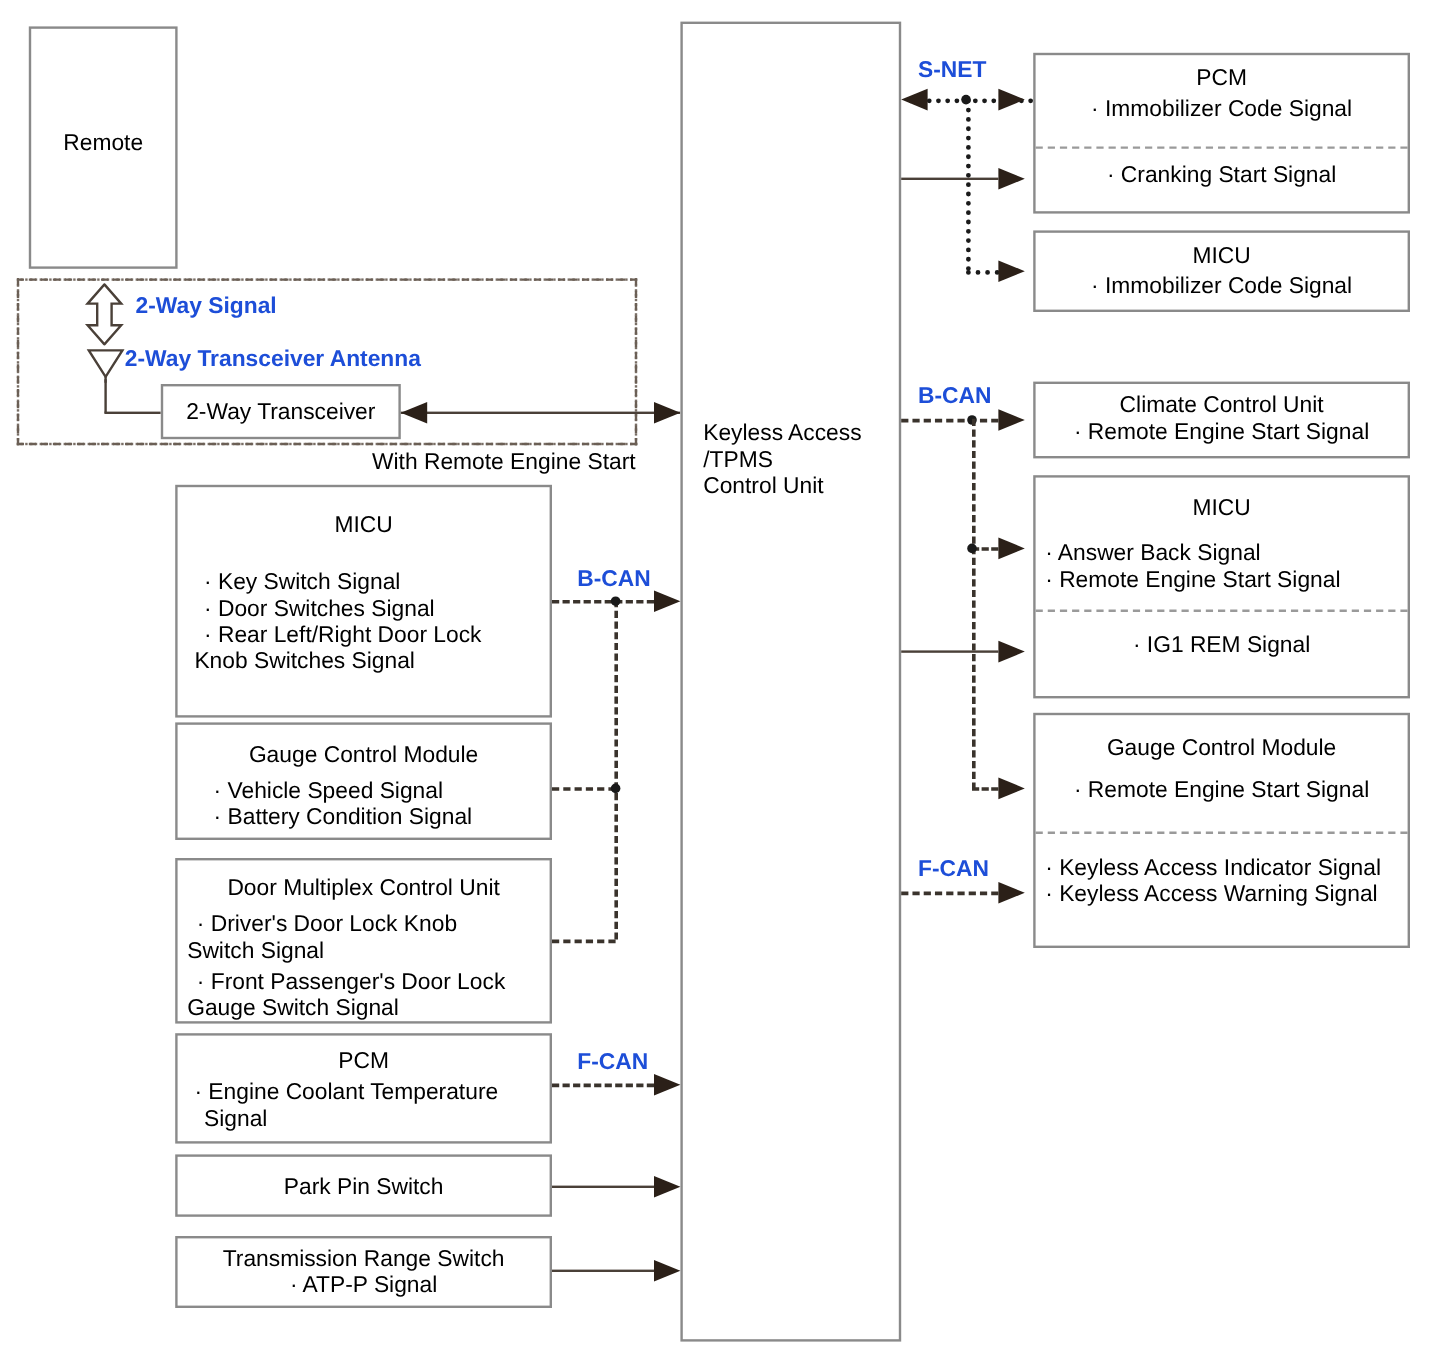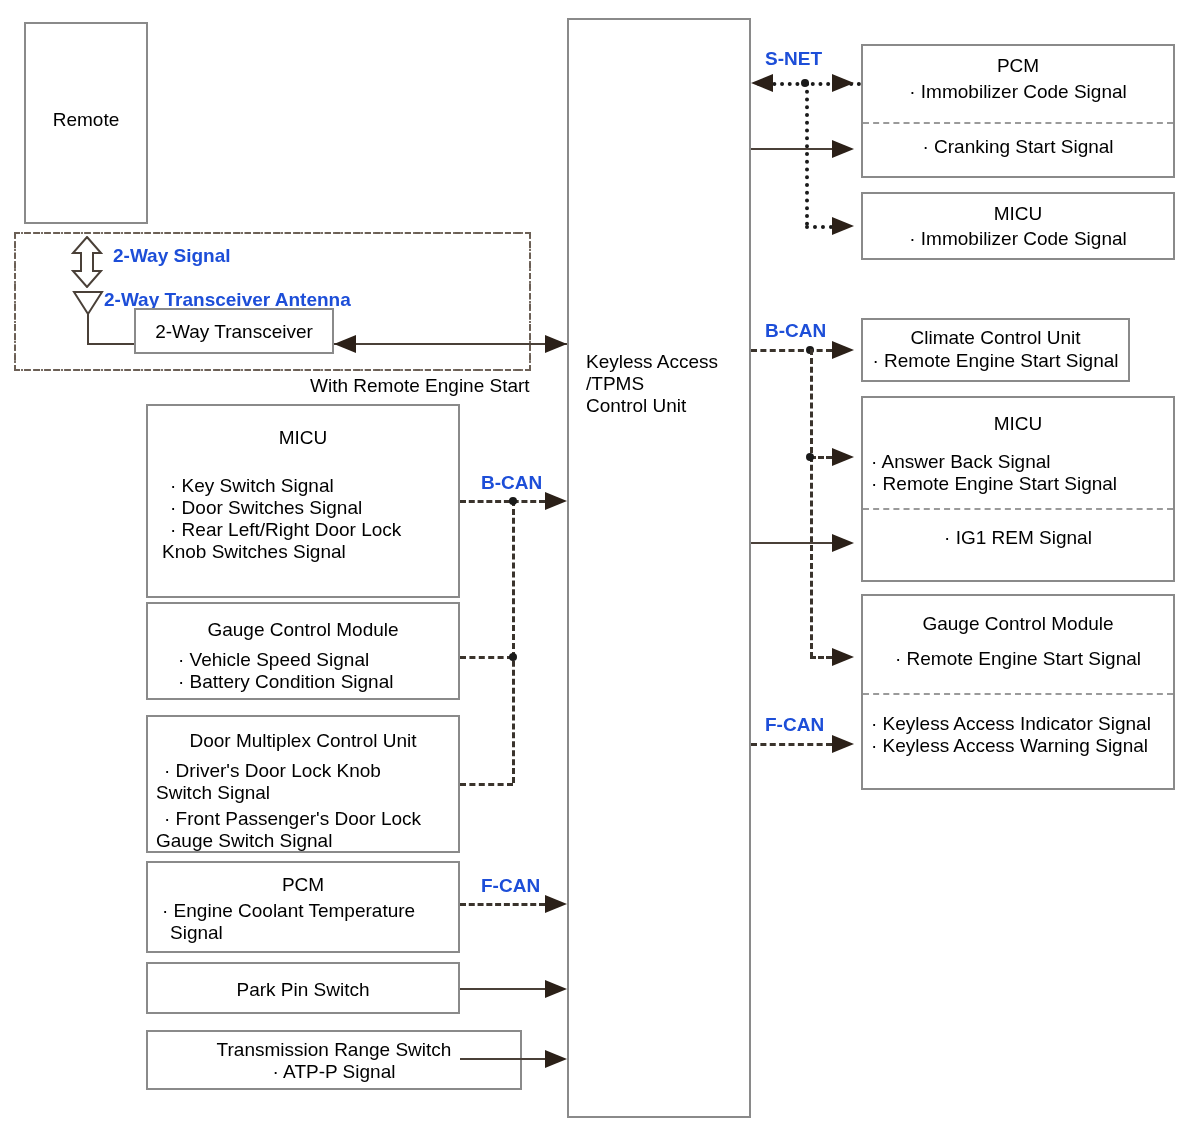--- a/index.html
+++ b/index.html
@@ -139,21 +139,21 @@
     <svg width="32" height="30" viewBox="0 0 32 30">
       <polygon points="2,2 30,2 16,24" fill="#ffffff" stroke="#4a4038" stroke-width="2" stroke-linejoin="miter"></polygon>
       <line x1="16" y1="24" x2="16" y2="29" stroke="#4a4038" stroke-width="2"></line>
     </svg>
   </div>
   <div class="netlabel" style="left:104px; top:289px;">2-Way Transceiver Antenna</div>
 
   <div class="vline" style="left:87px; top:316px; height:28px;"></div>
   <div class="hline" style="left:87px; top:343px; width:47px;"></div>
 
-  <div class="box" style="left:134px; top:308px; width:200px; height:46px;">
+  <div class="box" style="left:134px; top:320px; width:200px; height:46px;">
     <div class="lbl-title" style="top:10px;">2-Way Transceiver</div>
   </div>
 
   <div class="hline" style="left:334px; top:343px; width:233px;"></div>
   <div class="arrow-l" style="left:334px; top:335px;"></div>
   <div class="arrow-r" style="left:545px; top:335px;"></div>
 
   <div class="caption" style="left:310px; top:375px;">With Remote Engine Start</div>
 
   <div class="box" style="left:567px; top:18px; width:184px; height:1100px;">
@@ -187,21 +187,21 @@
   <div class="box" style="left:146px; top:861px; width:314px; height:92px;">
     <div class="lbl-title" style="top:10px;">PCM</div>
     <div class="boxlabel" style="left:14px; top:36px;">· Engine Coolant Temperature</div>
     <div class="boxlabel" style="left:22px; top:58px;">Signal</div>
   </div>
 
   <div class="box" style="left:146px; top:962px; width:314px; height:52px;">
     <div class="lbl-title" style="top:14px;">Park Pin Switch</div>
   </div>
 
-  <div class="box" style="left:146px; top:1030px; width:376px; height:60px;padding-left:42px;">
+  <div class="box" style="left:146px; top:1030px; width:314px; height:60px;padding-left:42px;">
     <div class="lbl-title" style="top:6px;">Transmission Range Switch</div>
     <div class="lbl-title" style="top:28px;">· ATP-P Signal</div>
   </div>
 
   <div class="netlabel" style="left:481px; top:472px;">B-CAN</div>
 
   <div class="hline dashed" style="left:460px; top:500px; width:85px;"></div>
   <div class="arrow-r" style="left:545px; top:492px;"></div>
 
   <div class="vline dashed" style="left:512px; top:500px; height:283px;"></div>
@@ -227,21 +227,21 @@
     <div class="lbl-title" style="top:34px;">· Immobilizer Code Signal</div>
     <div class="sep" style="left:0; top:76px; width:310px;"></div>
     <div class="lbl-title" style="top:89px;">· Cranking Start Signal</div>
   </div>
 
   <div class="box" style="left:861px; top:192px; width:314px; height:68px;">
     <div class="lbl-title" style="top:8px;">MICU</div>
     <div class="lbl-title" style="top:33px;">· Immobilizer Code Signal</div>
   </div>
 
-  <div class="box" style="left:861px; top:318px; width:269px; height:64px;">
+  <div class="box" style="left:861px; top:318px; width:314px; height:64px;">
     <div class="lbl-title" style="top:6px;">Climate Control Unit</div>
     <div class="lbl-title" style="top:29px;">· Remote Engine Start Signal</div>
   </div>
 
   <div class="box" style="left:861px; top:396px; width:314px; height:186px;">
     <div class="lbl-title" style="top:14px;">MICU</div>
     <div class="boxlabel" style="left:8px; top:52px;">· Answer Back Signal</div>
     <div class="boxlabel" style="left:8px; top:74px;">· Remote Engine Start Signal</div>
     <div class="sep" style="left:0; top:110px; width:310px;"></div>
     <div class="lbl-title" style="top:128px;">· IG1 REM Signal</div>

